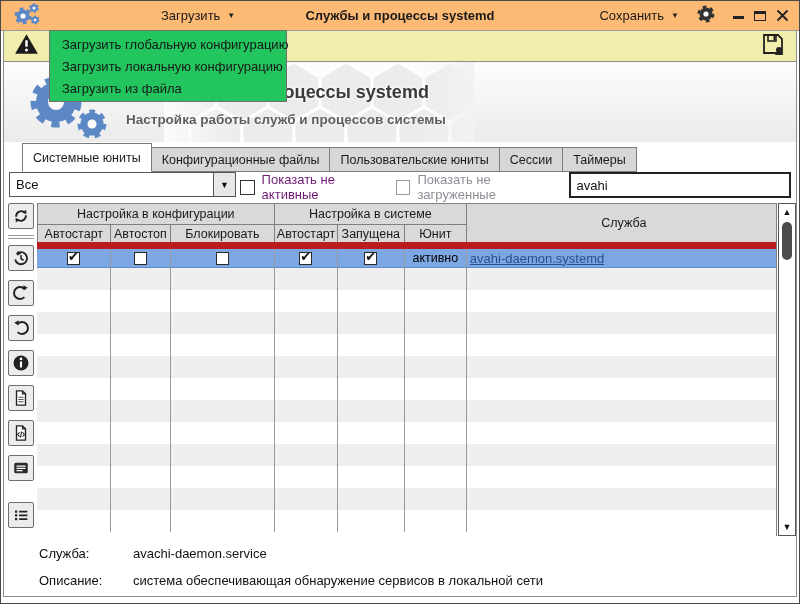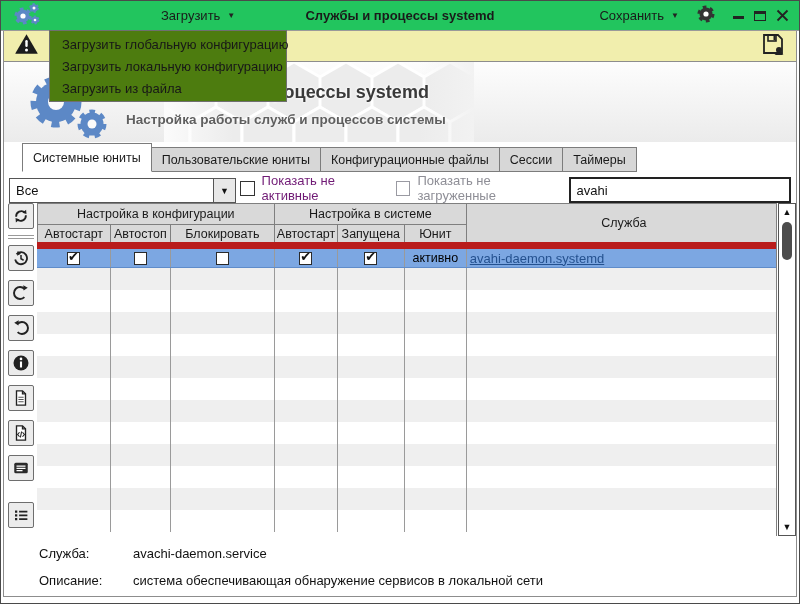--- a/index.html
+++ b/index.html
@@ -1,20 +1,20 @@
 <!DOCTYPE html>
 <html><head>
 <meta charset="utf-8">
 <style>
   * { box-sizing: border-box; margin: 0; padding: 0; }
   html,body { width:800px; height:604px; background:#fff; font-family:"Liberation Sans", sans-serif; }
   .window { position:relative; width:800px; height:604px; border:1px solid #4a4a4a; background:#fff; overflow:hidden; }
 
   
-  .titlebar { position:relative; height:30px; display:flex; align-items:center; padding:0 10px; background:#22c55e; border-bottom:1px solid #9a9a9a; }
+  .titlebar { position:relative; height:30px; display:flex; align-items:center; padding:0 10px; background:#fdba74; border-bottom:1px solid #9a9a9a; }
   .tb-title { position:absolute; left:0; right:0; text-align:center; font-size:13px; font-weight:bold; color:#1a1a1a; pointer-events:none; }
   .menubtn { display:flex; align-items:center; gap:7px; font-size:13px; color:#1a1a1a; cursor:default; }
   .menubtn .caret { font-size:8px; color:#222; }
   .tb-left { margin-left:118px; }
   .tb-right { margin-left:auto; display:flex; align-items:center; gap:16px; z-index:5; }
   .winctl { display:flex; align-items:center; gap:10px; }
   .ctl-min { width:11px; height:3px; background:#222; margin-top:4px; }
   .ctl-max { width:12px; height:10px; border:1.5px solid #222; border-top:3px solid #222; }
   .ctl-close svg { display:block; }
 
@@ -34,21 +34,21 @@
   .hero-title { position:absolute; left:163px; top:20px; font-size:18px; font-weight:bold; color:#3a3a3a; text-shadow:0 0 3px #fff,0 0 3px #fff; }
   .hero-sub { position:absolute; left:122px; top:50px; font-size:13.5px; font-weight:bold; color:#5f5f5f; text-shadow:0 0 3px #fff; }
 
   
   .tabs { height:30px; display:flex; align-items:flex-end; padding-left:18px; background:#fff; }
   .tab { height:25px; display:flex; align-items:center; padding:0 10px; font-size:12.5px; color:#1a1a1a; background:#D7D7D7; border:1px solid #7c7c7c; border-left:none;justify-content:center; }
   .tab:first-child { border-left:1px solid #7c7c7c; }
   .tab.active { height:29px; background:#fff; border-bottom:1px solid #fff; border-left:1px solid #7c7c7c; position:relative; z-index:2; }
 
   
-  .filterrow { height:31px; display:flex; align-items:flex-end; padding:0 5px; gap:0; }
+  .filterrow { height:31px; display:flex; align-items:flex-start; padding:0 5px; gap:0; }
   .combo { width:233px; height:25px; border:1px solid #555; background:#fff; display:flex; align-items:center; }
   .combo .val { flex:1; padding-left:6px; font-size:13px; color:#111; }
   .combo .btn { width:22px; height:100%; border-left:1px solid #555; background:#e8e8e8; display:flex; align-items:center; justify-content:center; font-size:9px; color:#111; }
   .ckrow { display:flex; align-items:center; gap:7px; margin-left:4px; }
   .ckbox { width:15px; height:15px; border:1.5px solid #333; background:#fff; }
   .ckrow .lbl { font-size:13px; color:#701a75; }
   .ckrow.disabled .ckbox { border-color:#9a9aa2; }
   .ckrow.disabled .lbl { color:#8e8e96; }
   .searchbox { margin-left:auto; width:228px; height:26px; border:2px solid #222; font-size:13px; padding:0 6px; font-family:"Liberation Sans",sans-serif; color:#111; outline:none; background:#fff; }
 
@@ -77,21 +77,21 @@
   .sb-btn { height:16px; display:flex; align-items:center; justify-content:center; font-size:9px; color:#111; width:100%; }
   .sb-track { flex:1; width:100%; position:relative; }
   .sb-thumb { position:absolute; top:2px; left:3px; width:10px; height:38px; background:#4c4c4c; border-radius:5px; }
 
   
   .details { padding:10px 0 0 35px; font-size:13px; color:#111; }
   .drow { display:flex; margin-bottom:12px;gap:9px; }
   .drow .dl { width:85px; }
 
   
-  .popup { position:absolute; left:48px; top:29px; width:238px; background:#4d7c0f; border:1px solid #6f6f6f; z-index:50; padding:2px 0; }
+  .popup { position:absolute; left:48px; top:29px; width:238px; background:#22c55e; border:1px solid #6f6f6f; z-index:50; padding:2px 0; }
   .popup .mi { padding:3px 10px 2px 12px; font-size:13px; color:#181818; line-height:17px; white-space:nowrap; }
 </style>
 </head>
 <body>
 
 <div class="window">
 
   <div class="titlebar">
     <span>
       <svg width="32" height="26" viewBox="0 0 32 26">
@@ -198,24 +198,24 @@
       </span>
       <div class="hero-title">Службы и процессы systemd</div>
       <div class="hero-sub">Настройка работы служб и процессов системы</div>
     </div>
 
     <div class="tabs">
       <div class="tab active">
           <span>Системные юниты</span>
         </div>
       <div class="tab">
+          <span>Конфигурационные файлы</span>
+        </div>
+      <div class="tab">
           <span>Пользовательские юниты</span>
-        </div>
-      <div class="tab">
-          <span>Конфигурационные файлы</span>
         </div>
       <div class="tab">
           <span>Сессии</span>
         </div>
       <div class="tab">
           <span>Таймеры</span>
         </div>
     </div>
 
     <div class="filterrow">

